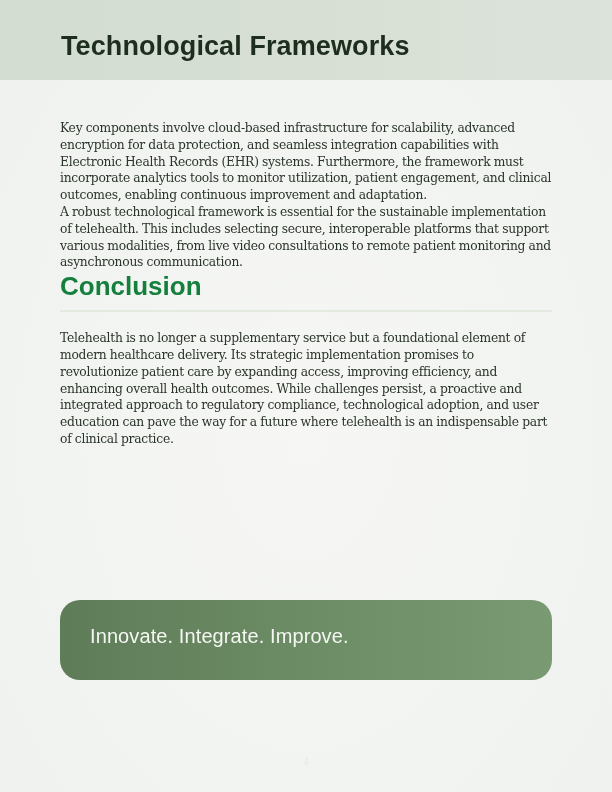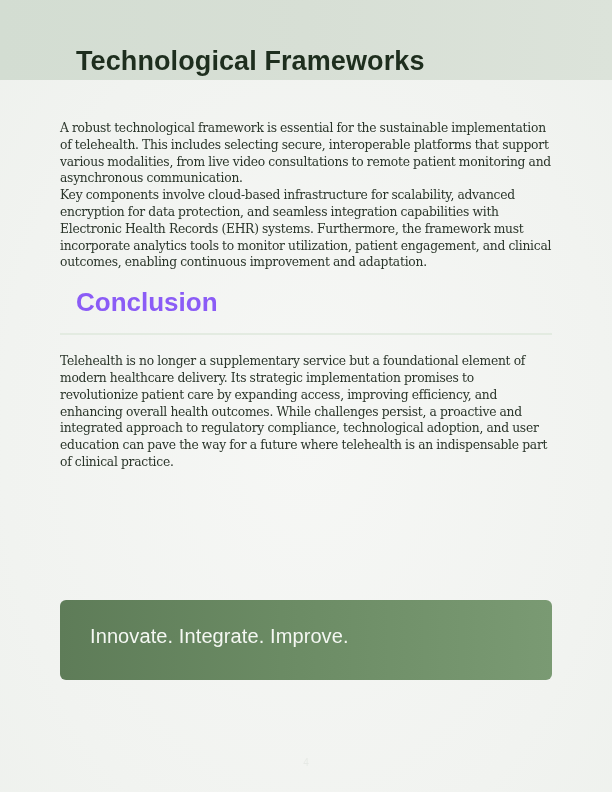--- a/index.html
+++ b/index.html
@@ -19,21 +19,21 @@
       position: absolute;
       left: 0; top: 0;
       width: 612px;
       height: 80px;
       background: linear-gradient(90deg, #d3ddd2 0%, #d7dfd5 50%, #dce3da 100%);
     }
     .header-title {
       position: absolute;
       left: 60px;
       top: 27px;
-      margin: 16px;
+      margin: 1px;
       font-family: "Liberation Sans", "DejaVu Sans", sans-serif;
       font-weight: bold;
       font-size: 27px;
       letter-spacing: 0.1px;
       color: #1e2e1e;
       line-height: 36px;
     }
     .content {
       position: absolute;
       left: 60px;
@@ -43,41 +43,41 @@
     .para {
       margin: 0;
       font-family: "DejaVu Serif", "Liberation Serif", serif;
       font-size: 12.3px;
       line-height: 16.8px;
       color: #2a352a;
       letter-spacing: -0.25px;
       word-spacing: -0.3px;
     }
     .section-heading {
-      margin: 16px;
+      margin: 0;
       font-family: "Liberation Sans", "DejaVu Sans", sans-serif;
       font-weight: bold;
       font-size: 26px;
       line-height: 30px;
-      color: #8b5cf6;
+      color: #15803d;
     }
     .divider {
       height: 2px;
       background: #e3ebe1;
       margin-top: 9px;
       margin-bottom: 18px;
       border: none;
     }
     .banner {
       position: absolute;
       left: 60px;
       top: 600px;
       width: 492px;
       height: 80px;
-      border-radius: 6px;
+      border-radius: 20px;
       background: linear-gradient(90deg, #5e7c58 0%, #6b8b64 45%, #7a9a73 100%);
     }
     .banner-text {
       position: absolute;
       left: 30px;
       top: 24px;
       margin: 0;
       font-family: "Liberation Sans", "DejaVu Sans", sans-serif;
       font-size: 20px;
       line-height: 24px;
@@ -96,22 +96,22 @@
     }
   </style>
 </head>
 <body>
 
 <div class="header-band">
   <h1 class="header-title">Technological Frameworks</h1>
 </div>
 
 <div class="content">
+  <p class="para">Key components involve cloud-based infrastructure for scalability, advanced encryption for data protection, and seamless integration capabilities with Electronic Health Records (EHR) systems. Furthermore, the framework must incorporate analytics tools to monitor utilization, patient engagement, and clinical outcomes, enabling continuous improvement and adaptation.</p>
   <p class="para">A robust technological framework is essential for the sustainable implementation of telehealth. This includes selecting secure, interoperable platforms that support various modalities, from live video consultations to remote patient monitoring and asynchronous communication.</p>
-  <p class="para">Key components involve cloud-based infrastructure for scalability, advanced encryption for data protection, and seamless integration capabilities with Electronic Health Records (EHR) systems. Furthermore, the framework must incorporate analytics tools to monitor utilization, patient engagement, and clinical outcomes, enabling continuous improvement and adaptation.</p>
 
   <h2 class="section-heading">Conclusion</h2>
   <div class="divider"></div>
 
   <p class="para">Telehealth is no longer a supplementary service but a foundational element of modern healthcare delivery. Its strategic implementation promises to revolutionize patient care by expanding access, improving efficiency, and enhancing overall health outcomes. While challenges persist, a proactive and integrated approach to regulatory compliance, technological adoption, and user education can pave the way for a future where telehealth is an indispensable part of clinical practice.</p>
 </div>
 
 <div class="banner">
   <p class="banner-text">Innovate. Integrate. Improve.</p>
 </div>

